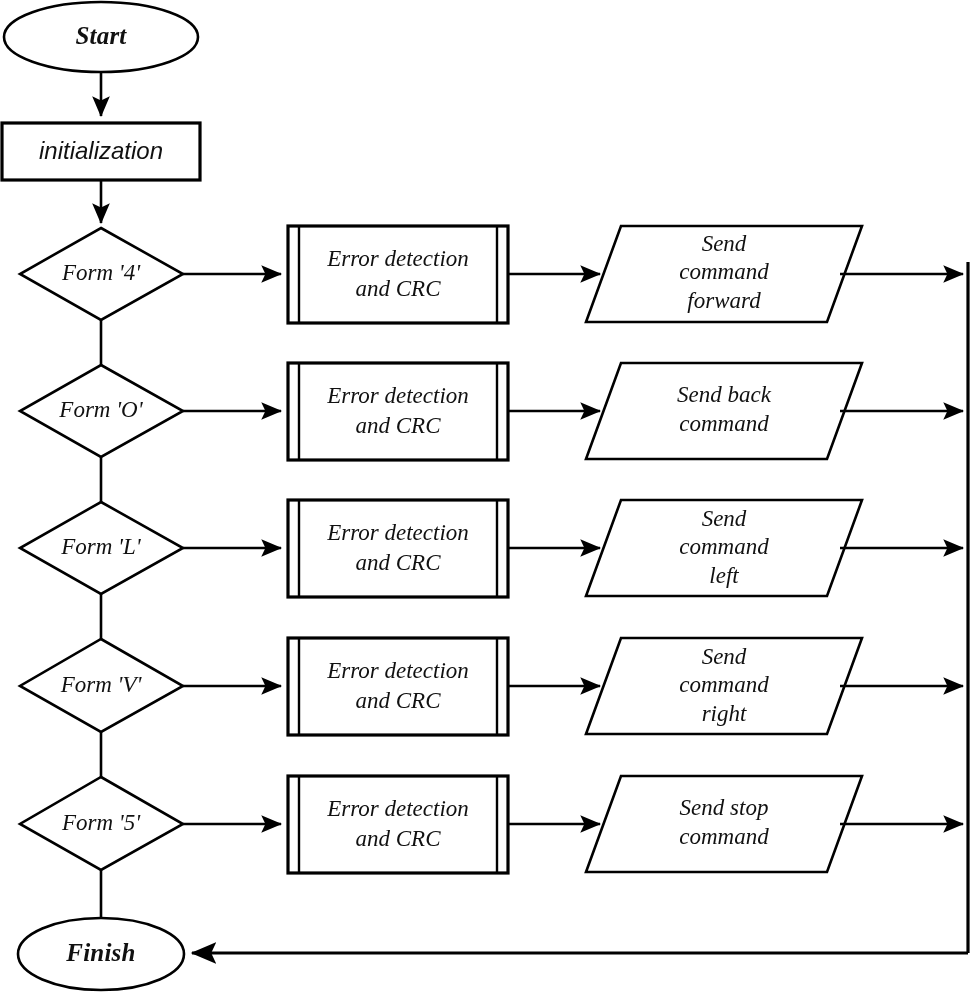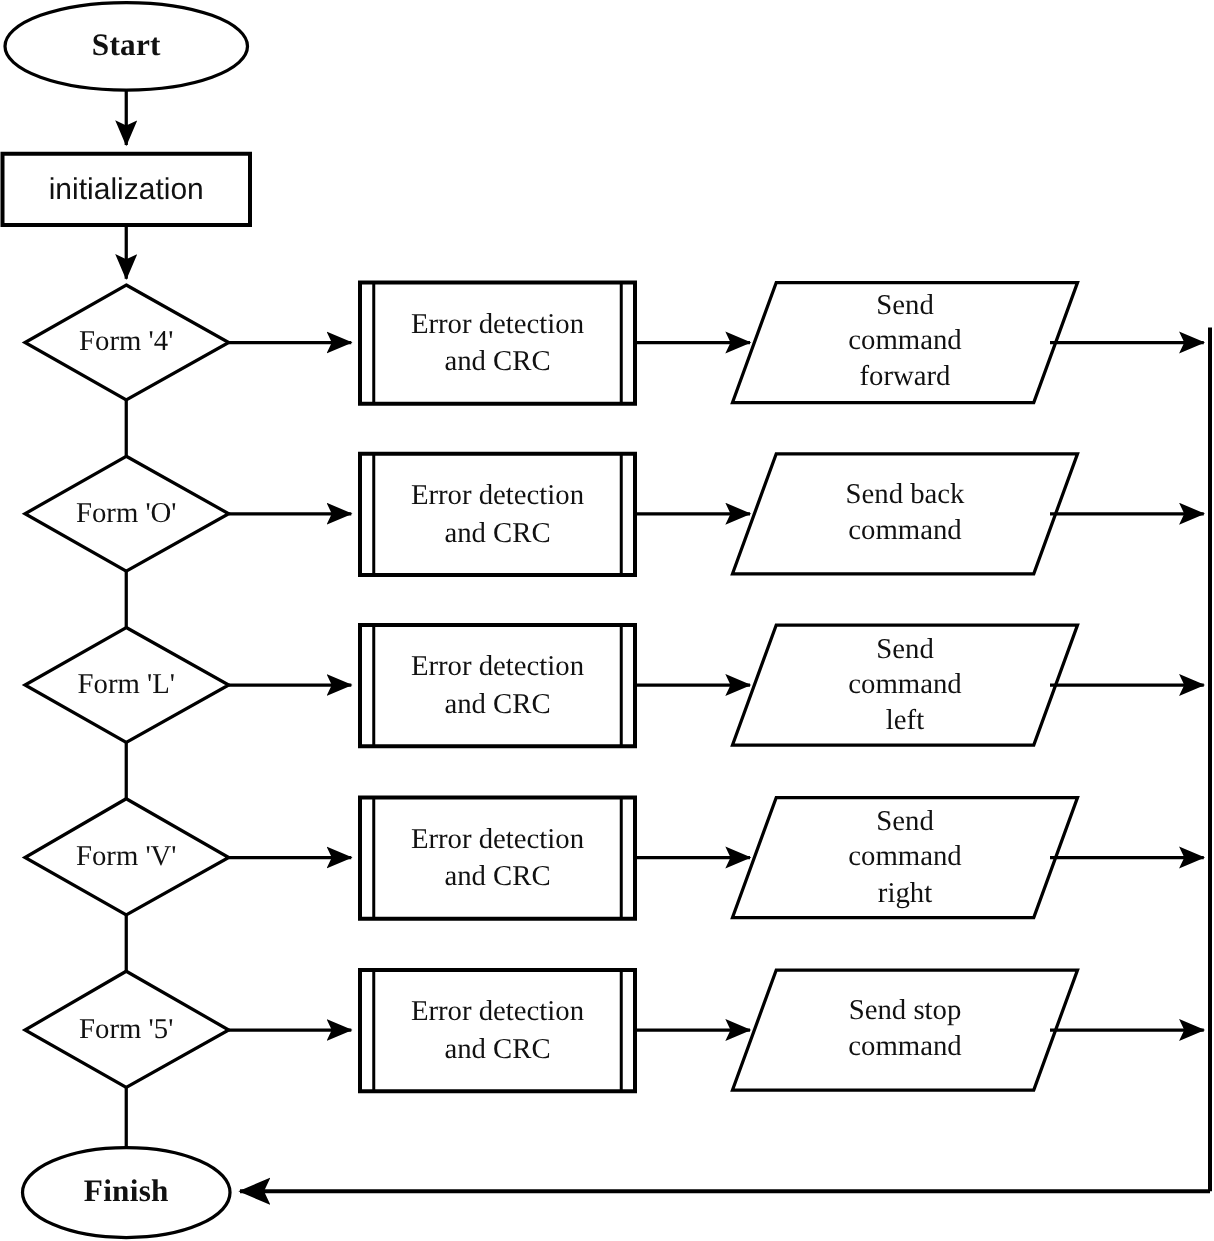--- a/index.html
+++ b/index.html
@@ -6,20 +6,21 @@
   html,body{margin:0;padding:0;background:#ffffff;}
   body{
     width:971px;height:993px;
     font-family:"Liberation Serif", serif;
     overflow:hidden;
   }
   #stage{
     position:relative;
     width:971px;height:729px;
     background:#ffffff;
+    font-style:italic;
   }
   svg#chart{
     position:absolute;left:0;top:0;
     width:971px;height:993px;
     display:block;
   }
   .shape-stroke{fill:#ffffff;stroke:#000000;}
   .lw-hv{stroke-width:3.2;}
   .lw-sh{stroke-width:2.6;}
   .conn{stroke:#000000;stroke-width:2.6;fill:none;}

